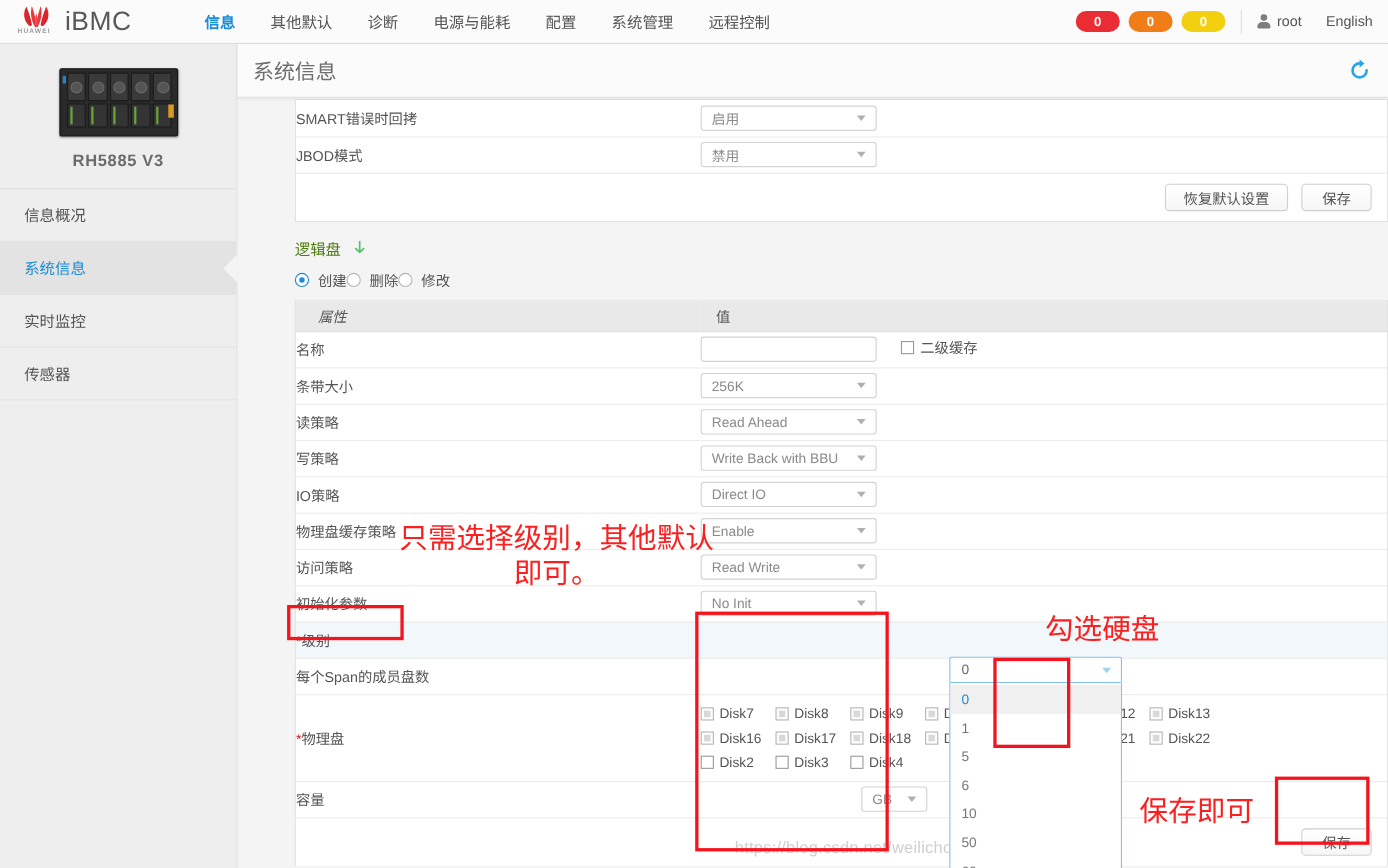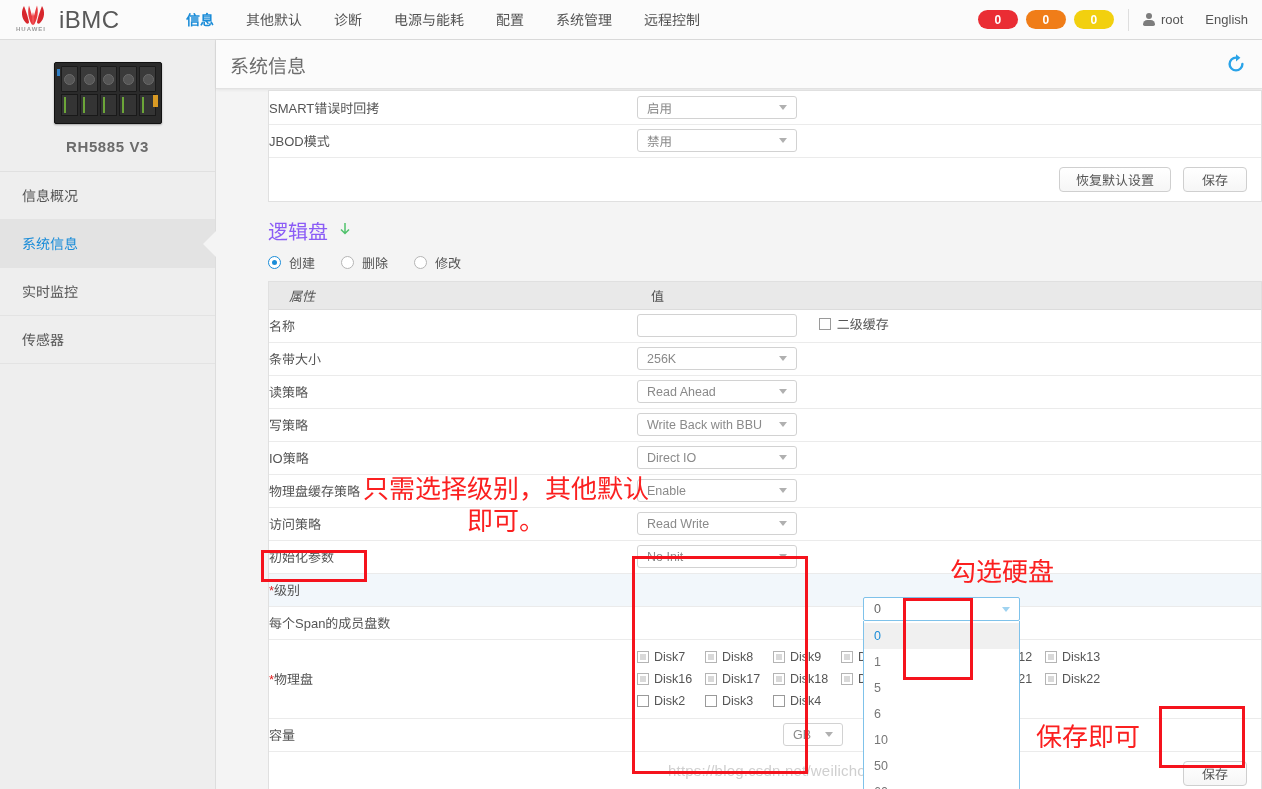--- a/index.html
+++ b/index.html
@@ -138,23 +138,23 @@
   .chk-inline { display:inline-flex; align-items:center; gap:6px; font-size:13px; color:#555; cursor:pointer; margin-left:18px; }
 
   .btn {
     display:inline-flex; align-items:center; justify-content:center;
     height:25px; padding:0 14px; border:1px solid #cfcfcf; border-radius:4px;
     background:linear-gradient(#ffffff,#f6f6f6); color:#555; font-size:13px; cursor:pointer;
   }
 
   
   .sec-head { padding:14px 0 0 52px; display:flex; align-items:center; gap:9px; }
-  .sec-title { font-size:20px; color:#8b5cf6;font-family:Liberation Serif, serif; }
+  .sec-title { font-size:14px; color:#4d7c0f;font-family:Liberation Serif, serif; }
   .arrow-dn { color:#4fc26b; font-size:15px; }
-  .radios { padding:8px 0 9px 52px; display:flex; align-items:center; gap:26px; }
+  .radios { padding:8px 0 9px 52px; display:flex; align-items:center; }
   .radio { display:inline-flex; align-items:center; gap:8px; font-size:13px; color:#555; cursor:pointer; }
   .rdo { width:13px; height:13px; border-radius:50%; border:1px solid #b5b5b5; background:#fff; position:relative; }
   .rdo.on { border-color:#1a8cd8; }
   .rdo.on::after { content:""; position:absolute; left:3px; top:3px; width:5px; height:5px; border-radius:50%; background:#1a8cd8; }
 
   thead th.hdr {
     background:#e9e9e9; height:27px; text-align:left; font-weight:normal;
     font-size:13px; color:#555; border-bottom:1px solid #dcdcdc;
   }
   thead th.hdr.a { padding-left:20px;font-style:italic; }

